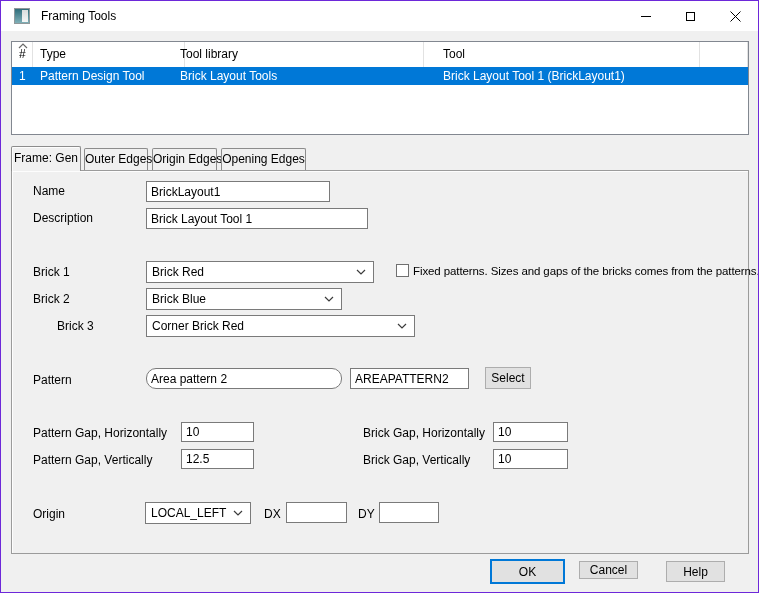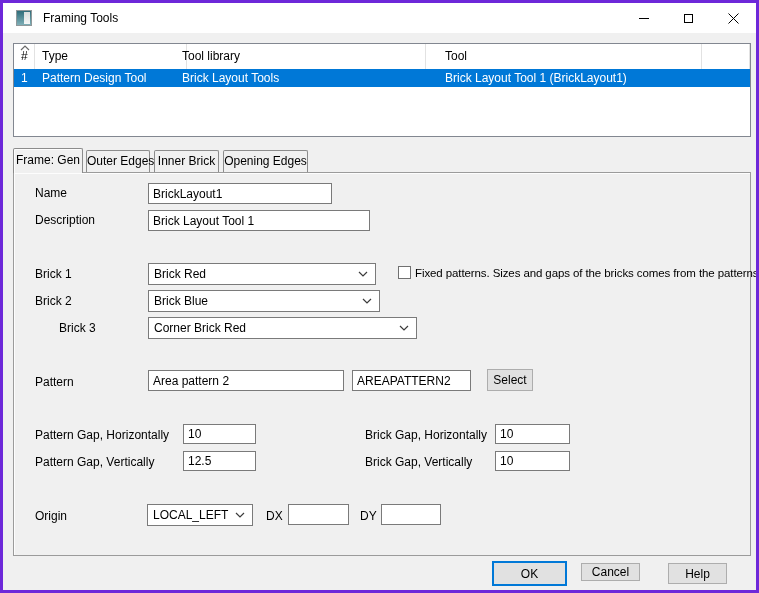--- a/index.html
+++ b/index.html
@@ -1,19 +1,19 @@
 <!DOCTYPE html>
 <html><head>
 <meta charset="utf-8">
 <style>
   html,body { margin:0; padding:0; background:#c8c8c8; }
   * { box-sizing:border-box; }
   .dialog {
     position:relative; width:759px; height:593px;
-    background:#f0f0f0; border:3px solid #6d28d9;
+    background:#f0f0f0; border:1px solid #6d28d9;
     font-family:"Liberation Sans", sans-serif; font-size:12px; color:#000;
     overflow:hidden;
   }
   
   .titlebar { position:absolute; left:0; top:0; width:100%; height:30px; background:#ffffff; }
   .app-icon {
     position:absolute; left:13px; top:7px; width:16px; height:16px;
     border:1px solid #90989a;
     background:linear-gradient(180deg,#2f6d7a 0%,#7fafb7 100%);
   }
@@ -119,57 +119,57 @@
     <div class="lv-row">
       <div class="lv-cell c0">1</div>
       <div class="lv-cell c1">Pattern Design Tool</div>
       <div class="lv-cell c2">Brick Layout Tools</div>
       <div class="lv-cell c3">Brick Layout Tool 1 (BrickLayout1)</div>
     </div>
   </div>
 
   <div class="tab active" style="left:10px; width:70px;">Frame: Gen</div>
   <div class="tab inactive" style="left:83px; width:64px;">Outer Edges</div>
-  <div class="tab inactive" style="left:151px; width:65px;">Inner Brick</div>
+  <div class="tab inactive" style="left:151px; width:65px;">Origin Edges</div>
   <div class="tab inactive" style="left:220px; width:85px;">Opening Edges</div>
 
   <div class="tabpanel"></div>
 
   <span class="label" style="left:32px; top:183px;text-align:center;">Name</span>
   <input class="field" style="left: 145px; top: 180px; width: 184px; height: 21px;" type="text" value="BrickLayout1">
   <span class="label" style="left:32px; top:210px;">Description</span>
   <input class="field" style="left: 145px; top: 207px; width: 222px; height: 21px;" type="text" value="Brick Layout Tool 1">
 
   <span class="label" style="left:32px; top:264px;">Brick 1</span>
   <div class="combo" style="left:145px; top:260px; width:228px; height:22px;">
     <span class="combo-text">Brick Red</span>
     <svg class="combo-arrow" width="10" height="6" viewBox="0 0 10 6">
       <polyline points="1,1 5,5 9,1" fill="none" stroke="#3c3c3c" stroke-width="1.2"></polyline>
     </svg>
   </div>
   <span class="label" style="left:32px; top:291px;">Brick 2</span>
-  <div class="combo" style="left:145px; top:287px; width:232px; height:22px;">
+  <div class="combo" style="left:145px; top:287px; width:196px; height:22px;">
     <span class="combo-text">Brick Blue</span>
     <svg class="combo-arrow" width="10" height="6" viewBox="0 0 10 6">
       <polyline points="1,1 5,5 9,1" fill="none" stroke="#3c3c3c" stroke-width="1.2"></polyline>
     </svg>
   </div>
   <span class="label" style="left:32px; top:318px;margin-left:24px;">Brick 3</span>
   <div class="combo" style="left:145px; top:314px; width:269px; height:22px;">
     <span class="combo-text">Corner Brick Red</span>
     <svg class="combo-arrow" width="10" height="6" viewBox="0 0 10 6">
       <polyline points="1,1 5,5 9,1" fill="none" stroke="#3c3c3c" stroke-width="1.2"></polyline>
     </svg>
   </div>
 
   <div class="checkbox" style="left:395px; top:263px;"></div>
   <span class="label cb-label" style="left:412px; top:264px;">Fixed patterns. Sizes and gaps of the bricks comes from the patterns.</span>
 
   <span class="label" style="left:32px; top:372px;">Pattern</span>
-  <input class="field" style="left: 145px; top: 367px; width: 196px; height: 21px;" type="text" value="Area pattern 2">
+  <input class="field" style="left: 145px; top: 367px; width: 196px; height: 21px; border-radius: 10px;" type="text" value="Area pattern 2">
   <input class="field" style="left: 349px; top: 367px; width: 119px; height: 21px;" type="text" value="AREAPATTERN2">
   <button class="btn" style="left:484px; top:366px; width:46px; height:22px;">Select</button>
 
   <span class="label" style="left:32px; top:425px;">Pattern Gap, Horizontally</span>
   <input class="field" style="left: 180px; top: 421px; width: 73px; height: 20px;" type="text" value="10">
   <span class="label" style="left:362px; top:425px;">Brick Gap, Horizontally</span>
   <input class="field" style="left: 492px; top: 421px; width: 75px; height: 20px;" type="text" value="10">
   <span class="label" style="left:32px; top:452px;">Pattern Gap, Vertically</span>
   <input class="field" style="left: 180px; top: 448px; width: 73px; height: 20px;" type="text" value="12.5">
   <span class="label" style="left:362px; top:452px;">Brick Gap, Vertically</span>

